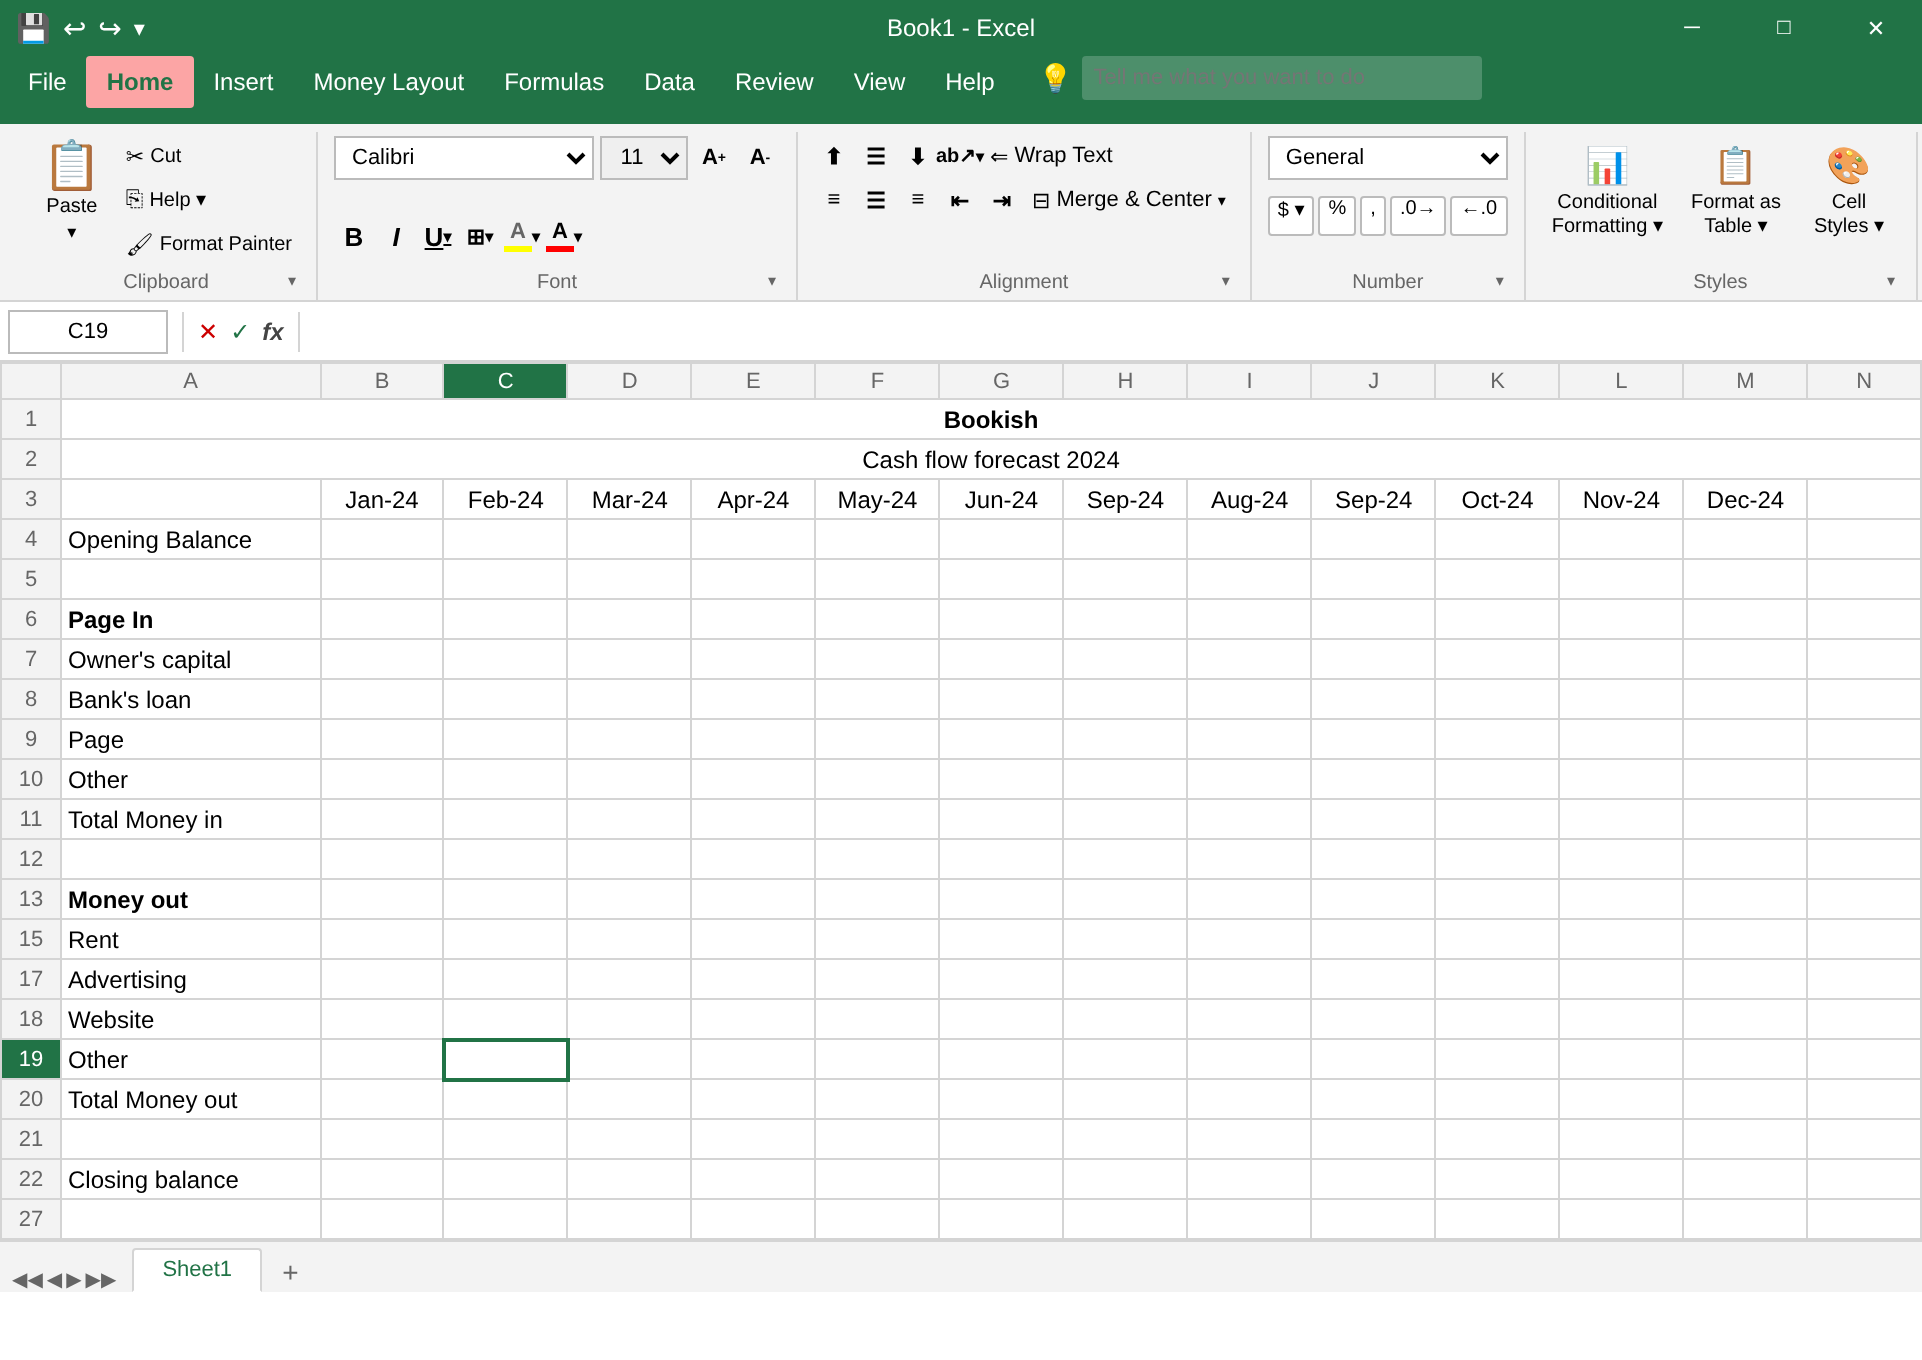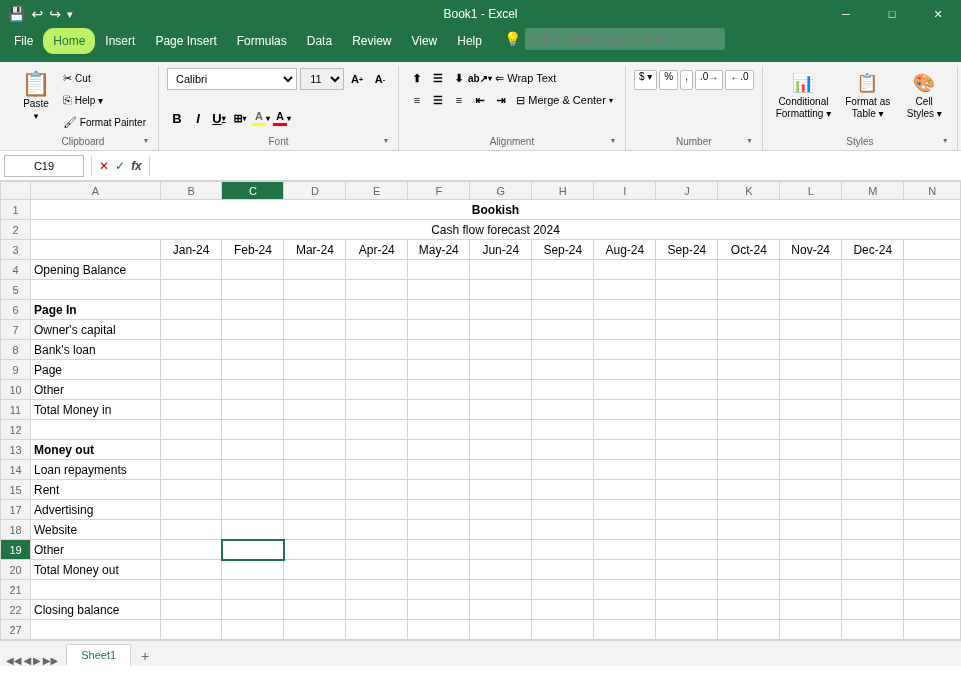--- a/index.html
+++ b/index.html
@@ -51,21 +51,21 @@
       color: #fff;
       padding: 4px 10px;
       border-radius: 2px;
       cursor: pointer;
       font-size: 12px;
       height: 26px;
       display: flex;
       align-items: center;
     }
     .menu-item:hover, .menu-item.active { background: rgba(255,255,255,0.2); }
-    .menu-item.active { background: #bef264; color: #217346; font-weight: 400; border-radius: 11px; }
+    .menu-item.active { background: #fca5a5; color: #217346; font-weight: 700; }
 
     
     .ribbon {
       background: #f3f3f3;
       border-bottom: 1px solid #d4d4d4;
       padding: 4px 8px 0;
       display: flex;
       align-items: stretch;
       min-height: 86px;
     }
@@ -379,21 +379,21 @@
     <div class="title-btn">─</div>
     <div class="title-btn">□</div>
     <div class="title-btn close">✕</div>
   </div>
 </div>
 
 <div class="menu-bar">
   <div class="menu-item">File</div>
   <div class="menu-item active">Home</div>
   <div class="menu-item">Insert</div>
-  <div class="menu-item">Page Insert</div>
+  <div class="menu-item">Money Layout</div>
   <div class="menu-item">Formulas</div>
   <div class="menu-item">Data</div>
   <div class="menu-item">Review</div>
   <div class="menu-item">View</div>
   <div class="menu-item">Help</div>
   <div style="margin-left:12px;display:flex;align-items:center;gap:4px;color:#fff;">
     <span style="font-size:14px;">💡</span>
     <input type="text" style="width: 200px; height: 22px; border: none; border-radius: 2px; padding: 0px 6px; font-size: 11px; background: rgba(255, 255, 255, 0.2); color: rgb(255, 255, 255);" placeholder="Tell me what you want to do">
   </div>
 </div>
@@ -488,20 +488,23 @@
             <span style="font-size:8px;">▾</span>
           </div>
         </div>
       </div>
     </div>
     <div class="ribbon-group-label">Alignment</div>
   </div>
 
   <div class="ribbon-group">
     <div class="ribbon-group-content" style="flex-direction:column;">
+      <select class="num-dropdown" style="margin-bottom:3px;">
+        <option>General</option>
+      </select>
       <div class="num-buttons">
         <div class="num-btn">$ ▾</div>
         <div class="num-btn">%</div>
         <div class="num-btn">,</div>
         <div class="num-btn">.0→</div>
         <div class="num-btn">←.0</div>
       </div>
     </div>
     <div class="ribbon-group-label">Number</div>
   </div>
@@ -787,37 +790,20 @@
             <td></td>
             <td></td>
             <td></td>
             <td></td>
             <td></td>
             <td></td>
             <td></td>
             <td></td>
         </tr>
 
-        <tr>
-          <td class="row-header">14</td>
-          <td>Loan repayments</td>
-          <td></td>
-            <td></td>
-            <td></td>
-            <td></td>
-            <td></td>
-            <td></td>
-            <td></td>
-            <td></td>
-            <td></td>
-            <td></td>
-            <td></td>
-            <td></td>
-            <td></td>
-        </tr>
 
         <tr>
           <td class="row-header">15</td>
           <td>Rent</td>
           <td></td>
             <td></td>
             <td></td>
             <td></td>
             <td></td>
             <td></td>

